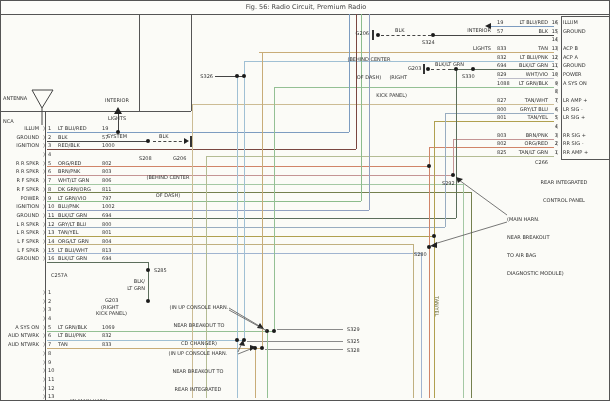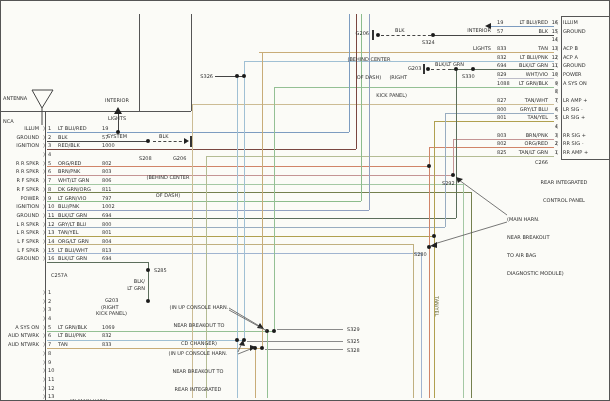--- a/index.html
+++ b/index.html
@@ -40,20 +40,21 @@
   .orggrn{background:#c0b080}.ltbluwht{background:#a0b4d0}.ltgrnblk{background:#94c094}
   .ltblupnk{background:#a0c0d4}.tan{background:#c8ac78}.tanwht{background:#ccbc94}
   .tangrn{background:#b4bc94}.whtvio{background:#bcbcc8}.frame{background:#555}
   .lead{background:#8a8a8a}
 </style>
 </head>
 <body>
 
 <div id="diagram">
 
+  <div id="titlebar">Fig. 56: Radio Circuit, Premium Radio</div>
 
   <div>
 
     <div class="v frame" style="left:138px;top:13px;height:97px"></div>
     <div class="v frame" style="left:190px;top:13px;height:97px"></div>
     <div class="h frame" style="left:0;top:110px;width:190px"></div>
     <div class="v frame" style="left:44px;top:110px;height:291px"></div>
     <div class="ricpbox"></div>
 
     <div class="h ltblured" style="left:46px;top:131px;width:302px"></div>

